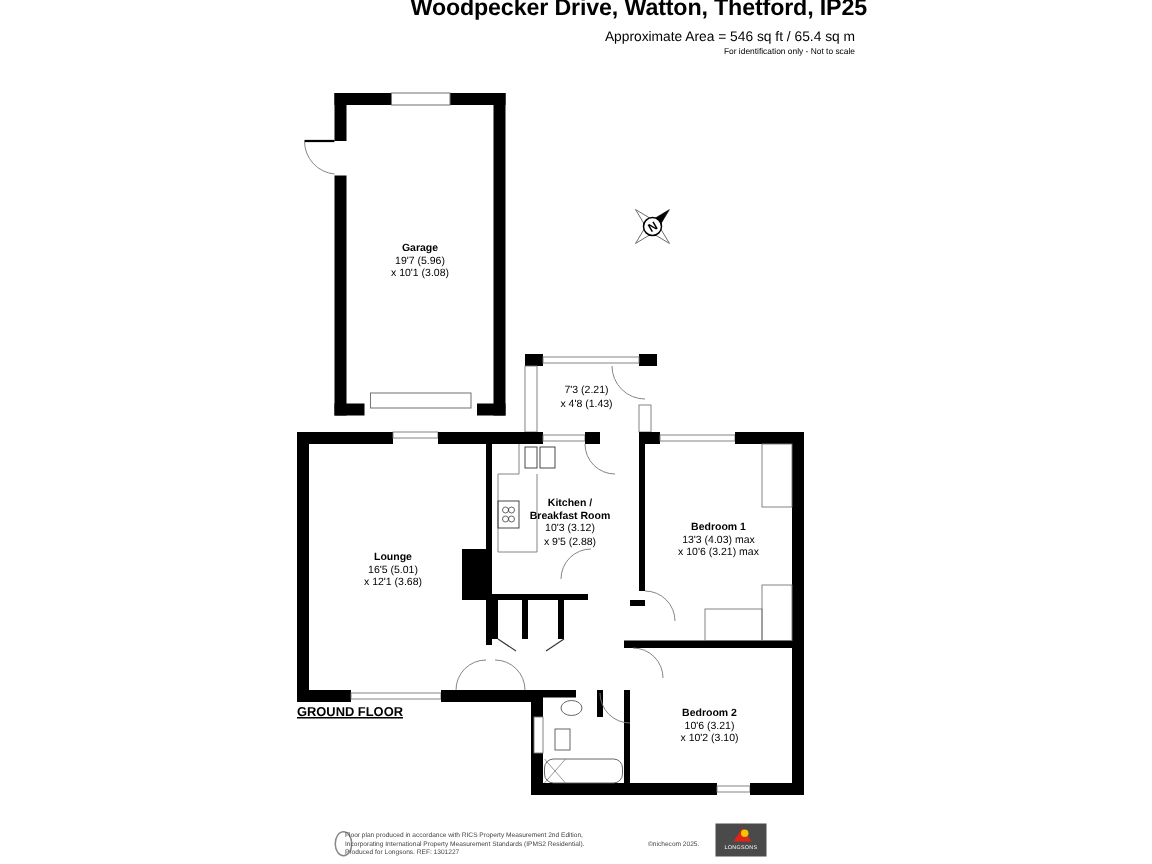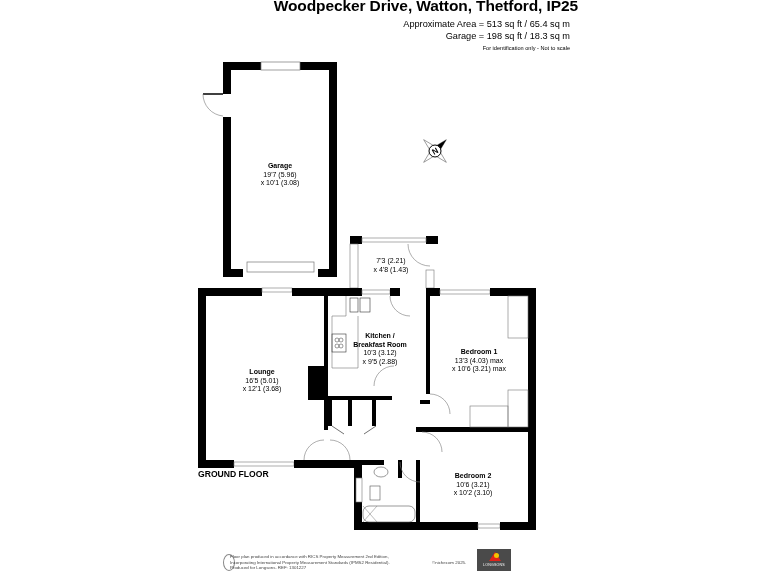--- a/index.html
+++ b/index.html
@@ -3,36 +3,35 @@
 <meta charset="utf-8">
 <style>
   html,body{margin:0;padding:0;background:#fff;}
   body{width:768px;height:576px;position:relative;overflow:hidden;font-family:"Liberation Sans",sans-serif;color:#000;}
   .title{position:absolute;right:190px;top:-3px;font-size:15.5px;font-weight:bold;letter-spacing:-0.1px;white-space:nowrap;}
   .areas{position:absolute;right:198px;top:18px;font-size:9.2px;line-height:12.4px;text-align:right;white-space:nowrap;}
   .areas .small{font-size:5.6px;line-height:10px;}
   .plan{position:absolute;left:0;top:0;}
   .room-label{position:absolute;font-size:7px;line-height:8.6px;text-align:center;white-space:nowrap;transform:translateX(-50%);}
   .room-label b{font-weight:bold;}
-  .ground{position:absolute;left:198px;top:469px;font-size:8.6px;font-weight:bold;}
+  .ground{position:absolute;left:198px;top:469px;font-size:8.6px;font-weight:bold;text-decoration:underline;}
   .footer{position:absolute;left:230px;top:554px;font-size:4.4px;line-height:5.6px;color:#444;white-space:nowrap;}
   .info-icon{position:absolute;left:223px;top:554px;width:12px;height:17px;border:1px solid #888;border-radius:50%;box-sizing:border-box;}
   .copyright{position:absolute;left:432px;top:560px;font-size:4.4px;color:#444;white-space:nowrap;}
   .logo{position:absolute;left:477px;top:549px;width:34px;height:22px;background:#4a4a4a;}
   .logo .roof{position:absolute;left:12px;top:3px;width:0;height:0;border-left:6px solid transparent;border-right:6px solid transparent;border-bottom:9px solid #e2231a;}
   .logo .sun{position:absolute;left:17px;top:4px;width:5px;height:5px;background:#f5c400;border-radius:50%;}
   .logo .txt{position:absolute;left:0;right:0;top:14px;font-size:3.6px;color:#fff;text-align:center;letter-spacing:0.2px;}
 </style>
 </head>
 <body>
 
 <div class="title">Woodpecker Drive, Watton, Thetford, IP25</div>
 <div class="areas">
-  <div>Approximate Area = 513 sq ft / 65.4 sq m</div>
-  <div>Garage = 198 sq ft / 18.3 sq m</div>
+  <div>Approximate Area = 546 sq ft / 65.4 sq m</div>
   <div class="small">For identification only - Not to scale</div>
 </div>
 
 <svg class="plan" width="768" height="576" viewBox="0 0 768 576" xmlns="http://www.w3.org/2000/svg">
 
   <g>
     <rect x="223" y="62" width="38" height="8" fill="#000"></rect>
     <rect x="300" y="62" width="37" height="8" fill="#000"></rect>
     <rect x="261" y="62" width="39" height="8" fill="#fff" stroke="#777" stroke-width="0.7"></rect>
     <rect x="223" y="62" width="8" height="32" fill="#000"></rect>

